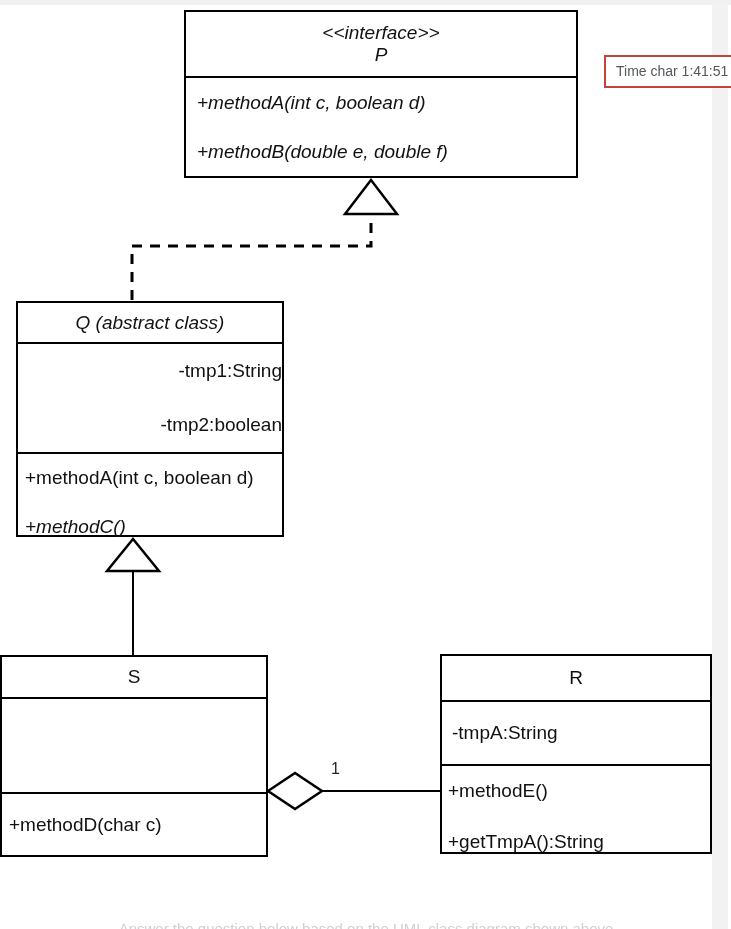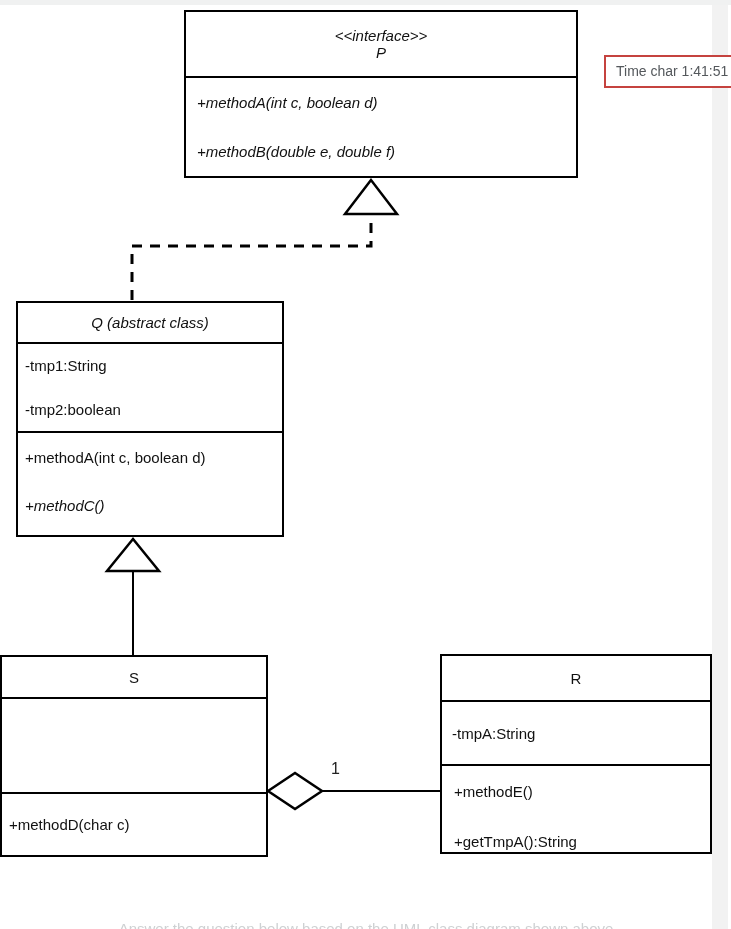--- a/index.html
+++ b/index.html
@@ -10,21 +10,21 @@
   
   .topbar { position:absolute; left:0; top:0; width:731px; height:5px;
     background:#f0f1f1; z-index:4; }
   
   .scroll-track { position:absolute; left:712px; top:5px; width:16px; height:924px;
     background:#f2f2f2; z-index:3; }
   
   svg.connectors { position:absolute; left:0; top:0; z-index:1; pointer-events:none; }
   
   .uml-box { position:absolute; background:#fff; border:2px solid #000;
-    box-sizing:border-box; z-index:2; font-size:15px; color:#111; }
+    box-sizing:border-box; z-index:2; font-size:19px; color:#111; }
   .comp { box-sizing:border-box; overflow:hidden; }
   .comp + .comp { border-top:2px solid #000; }
   .comp-title { display:flex; flex-direction:column; align-items:center; justify-content:center; }
   .comp-list { display:flex; flex-direction:column; justify-content:space-around; }
   .it { font-style:italic; }
   .member { white-space:nowrap; }
   
   .mult { position:absolute; z-index:2; font-size:16px; color:#222; }
   
   .timer { position:absolute; left:604px; top:55px; width:142px; height:33px;
@@ -62,21 +62,21 @@
     <div class="comp comp-list" style="height:100px; padding-left:11px;">
       <div class="member it">+methodA(int c, boolean d)</div>
       <div class="member it">+methodB(double e, double f)</div>
     </div>
   </div>
 
   <div class="uml-box" style="left:16px; top:301px; width:268px; height:236px;">
     <div class="comp comp-title" style="height:39px;">
       <div class="it">Q (abstract class)</div>
     </div>
-    <div class="comp comp-list" style="height:89px; padding-left:7px;">
+    <div class="comp comp-list" style="height:110px; padding-left:7px;align-items:flex-end;">
       <div class="member">-tmp1:String</div>
       <div class="member">-tmp2:boolean</div>
     </div>
     <div class="comp comp-list" style="height:99px; padding-left:7px;">
       <div class="member">+methodA(int c, boolean d)</div>
       <div class="member it">+methodC()</div>
     </div>
   </div>
 
   <div class="uml-box" style="left:0px; top:655px; width:268px; height:202px;">
@@ -90,21 +90,21 @@
     </div>
   </div>
 
   <div class="uml-box" style="left:440px; top:654px; width:272px; height:200px;">
     <div class="comp comp-title" style="height:44px;">
       <div>R</div>
     </div>
     <div class="comp comp-list" style="height:64px; padding-left:10px;">
       <div class="member">-tmpA:String</div>
     </div>
-    <div class="comp comp-list" style="height:103px; padding-left:12px;">
+    <div class="comp comp-list" style="height:103px; padding-left:6px;">
       <div class="member">+methodE()</div>
       <div class="member">+getTmpA():String</div>
     </div>
   </div>
 
   <div class="timer">
     <span>Time char 1:41:51</span>
   </div>
 
   <div class="topbar"></div>

